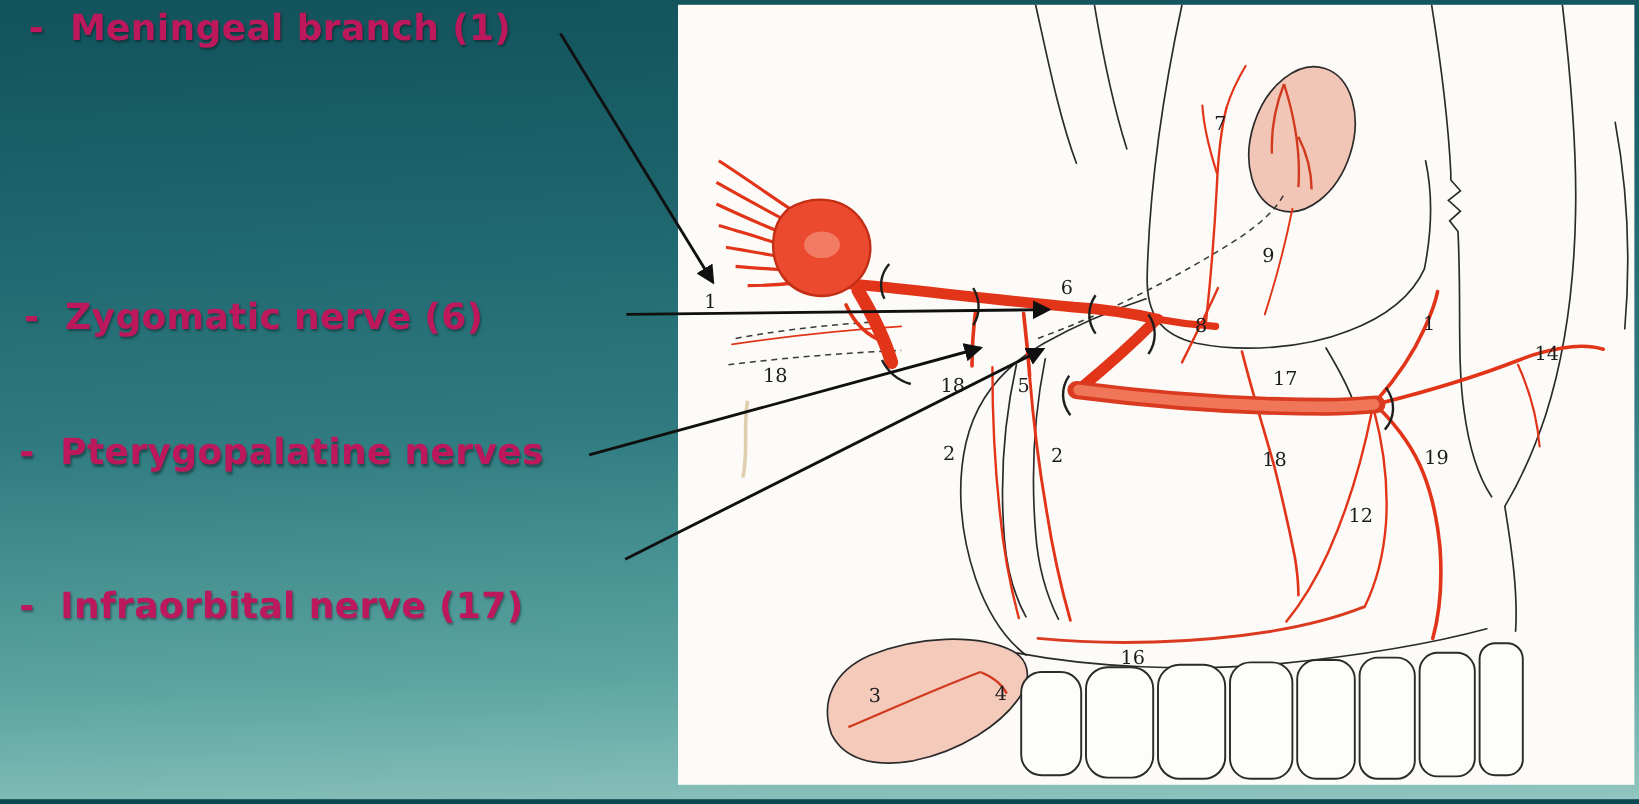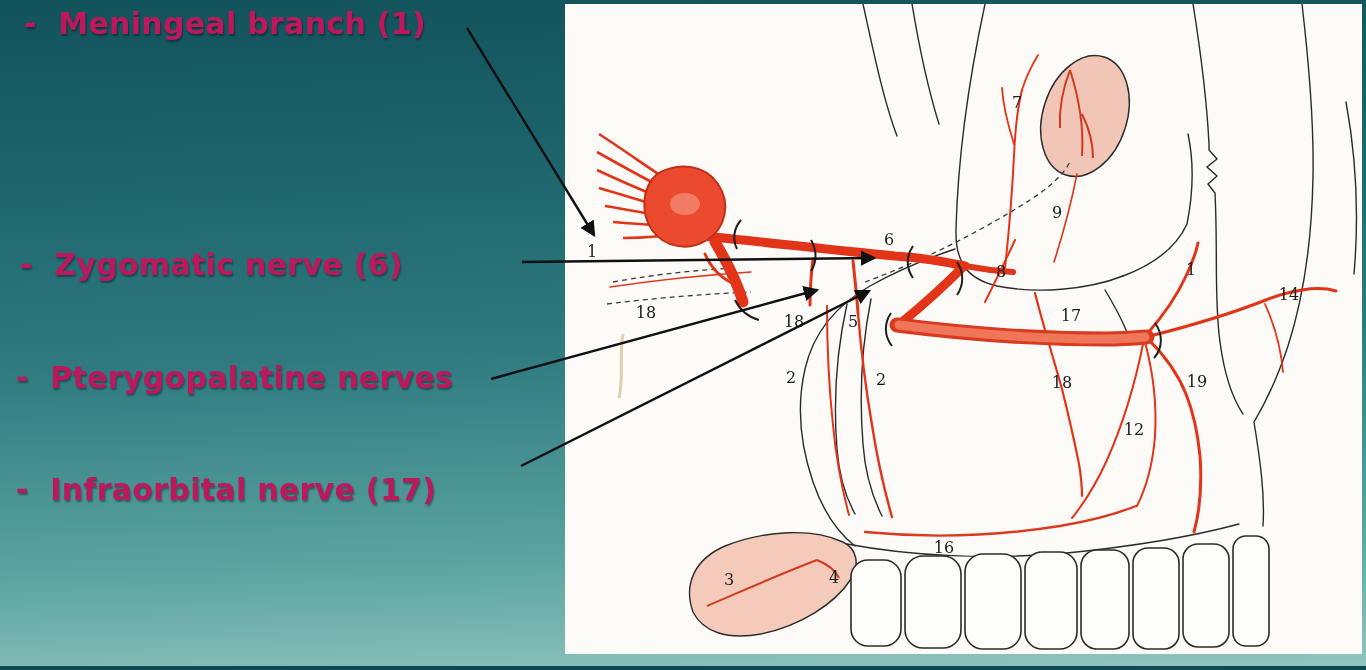--- a/index.html
+++ b/index.html
@@ -20,21 +20,21 @@
     font-weight:700;
     font-size:30px;
     letter-spacing:.3px;
     white-space:pre;
     text-shadow:1px 2px 2px rgba(0,0,0,.38);
     font-family:"DejaVu Sans", sans-serif;
   }
   .l1 { left:24px; top:6px; }
   .l2 { left:20px; top:247px; }
   .l3 { left:16px; top:360px; }
-  .l4 { left:16px; top:472px; }
+  .l4 { left:16px; top:488px; }
   .num {
     position:absolute;
     transform:translate(-50%,-50%);
     font-family:"DejaVu Serif", serif;
     font-size:16px;
     color:#1c1c1c;
     line-height:1;
   }
   .arrows { position:absolute; left:0; top:0; pointer-events:none; }
   .bottom-line { position:absolute; left:0; bottom:0; width:100%; height:4px; background:#0c4950; }

